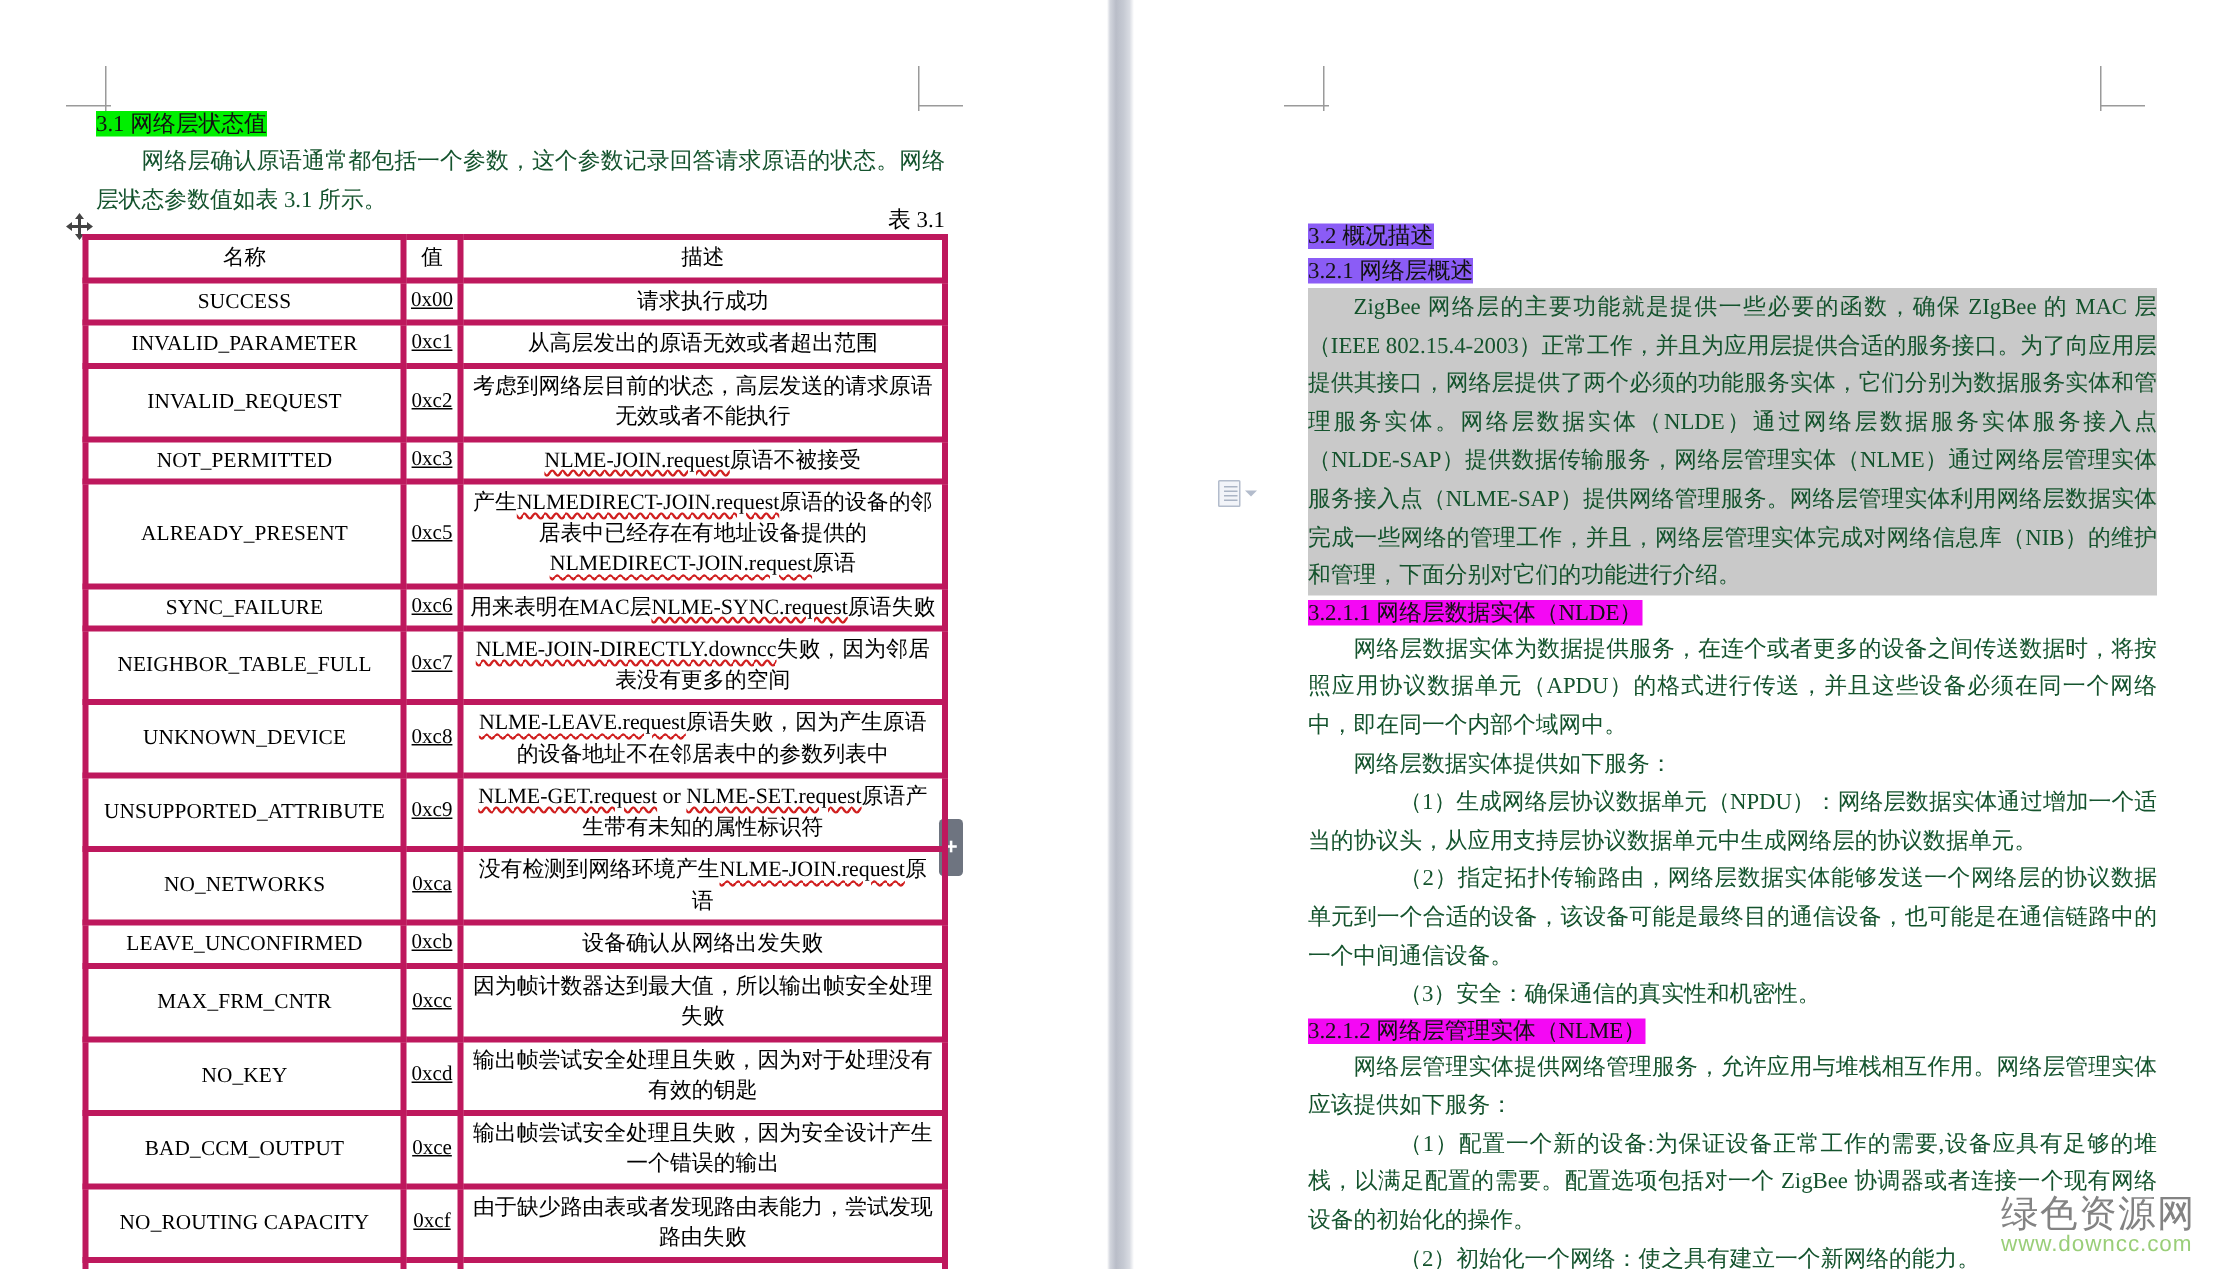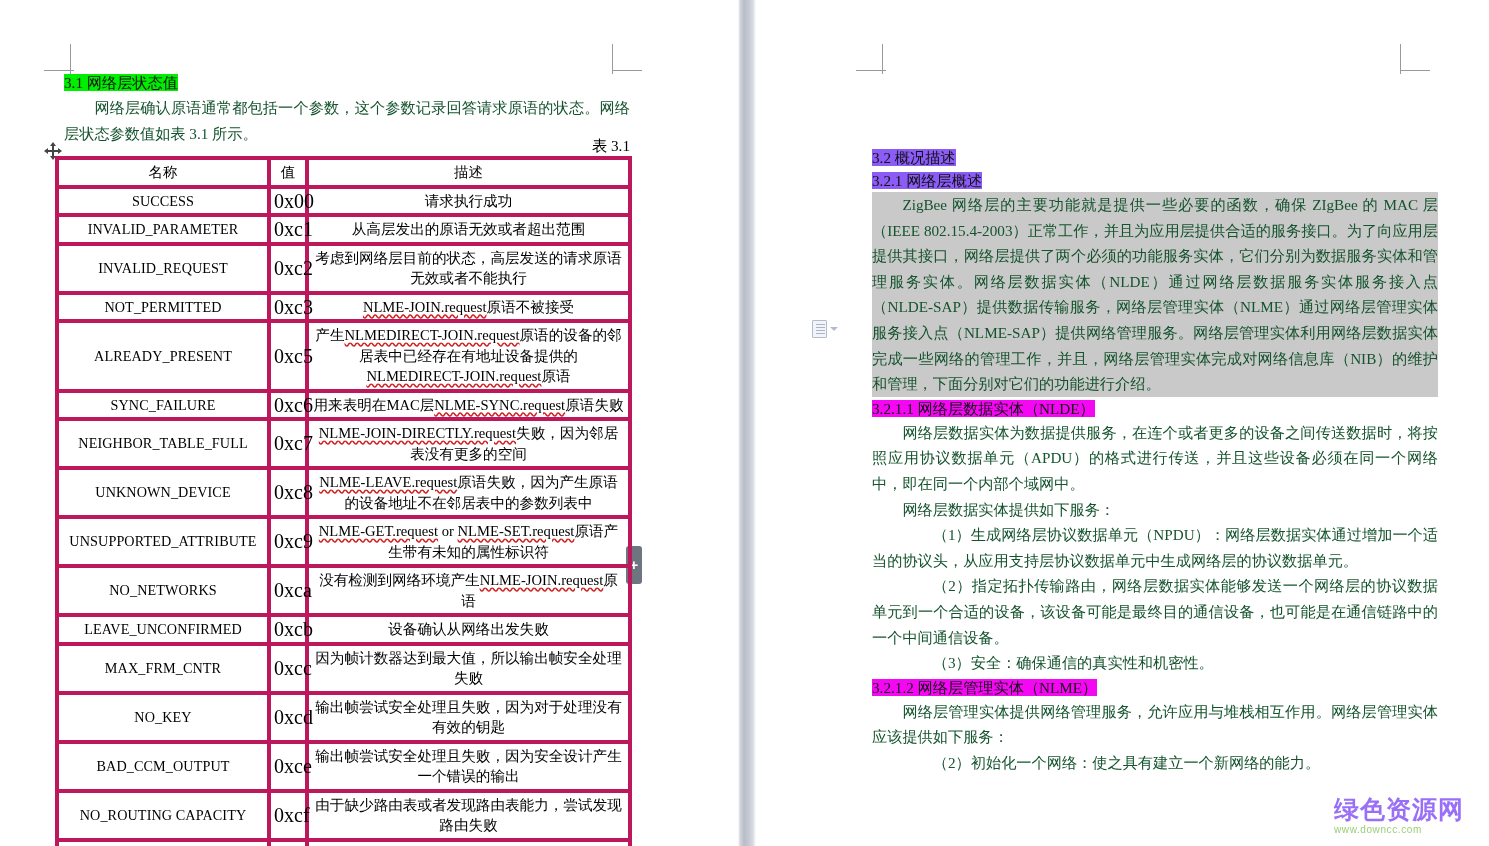--- a/index.html
+++ b/index.html
@@ -88,21 +88,21 @@
     border: 4px solid #be185d;
     padding: 2px 3px;
     font-size: 14.4px;
     line-height: 20.5px;
     text-align: center;
     vertical-align: middle;
     color: #000;
     font-weight: normal;
   }
   #status-table td.name { font-size: 14.2px; letter-spacing: .1px; }
-  #status-table td.val  { font-size: 20px; }
+  #status-table td.val  { font-size: 14px; text-decoration: underline; }
   #status-table td.desc { font-size: 14.6px; margin-left: 44px; }
   .u { text-decoration: underline; text-decoration-color:#d02020;
        text-decoration-style: wavy; text-underline-offset: 2px; }
 
   
   #right-body { position: absolute; left: 872px; top: 146px; width: 566px; }
   .rp-line { margin: 0; }
   .rp-gray { background: #c9c9c9; }
 
   
@@ -125,25 +125,25 @@
     border-right: 4px solid transparent; border-top: 4px solid #9aa6bb;
   }
 
   
   #watermark {
     position: absolute; left: 1334px; top: 796px;
     width: 152px; height: 46px; pointer-events: none;
     font-family: "Liberation Sans", sans-serif;
   }
   #watermark .wm-main {
-    font-size: 25px; font-weight: bold; color: #8b5cf6; opacity: .88;
+    font-size: 25px; font-weight: normal; color: #737373; opacity: .88;
     letter-spacing: 1px; line-height: 27px; white-space: nowrap;
   }
   #watermark .wm-sub {
-    font-size: 10px; color: #8fc96a; opacity: .9; letter-spacing: .6px;
+    font-size: 15px; color: #8fc96a; opacity: .9; letter-spacing: .6px;
     line-height: 13px; white-space: nowrap;
   }
 </style>
 </head>
 <body>
 
 <div id="app">
 
   <div class="page" id="page-left">
 
@@ -212,21 +212,21 @@
             <td class="desc">产生<span class="u">NLMEDIRECT-JOIN.request</span>原语的设备的邻居表中已经存在有地址设备提供的<span class="u">NLMEDIRECT-JOIN.request</span>原语</td>
           </tr>
           <tr>
             <td class="name">SYNC_FAILURE</td>
             <td class="val">0xc6</td>
             <td class="desc">用来表明在MAC层<span class="u">NLME-SYNC.request</span>原语失败</td>
           </tr>
           <tr>
             <td class="name">NEIGHBOR_TABLE_FULL</td>
             <td class="val">0xc7</td>
-            <td class="desc"><span class="u">NLME-JOIN-DIRECTLY.request</span>失败，因为邻居表没有更多的空间</td>
+            <td class="desc"><span class="u">NLME-JOIN-DIRECTLY.downcc</span>失败，因为邻居表没有更多的空间</td>
           </tr>
           <tr>
             <td class="name">UNKNOWN_DEVICE</td>
             <td class="val">0xc8</td>
             <td class="desc"><span class="u">NLME-LEAVE.request</span>原语失败，因为产生原语的设备地址不在邻居表中的参数列表中</td>
           </tr>
           <tr>
             <td class="name">UNSUPPORTED_ATTRIBUTE</td>
             <td class="val">0xc9</td>
             <td class="desc"><span class="u">NLME-GET.request</span> or <span class="u">NLME-SET.request</span>原语产生带有未知的属性标识符</td>
@@ -309,20 +309,21 @@
         <div class="para indent4">（3）安全：确保通信的真实性和机密性。</div>
       </div>
 
     <div class="rp-line">
       <span class="hl-magenta">3.2.1.2 网络层管理实体（NLME）</span>
     </div>
 
     <div class="para indent2">网络层管理实体提供网络管理服务，允许应用与堆栈相互作用。网络层管理实体应该提供如下服务：</div>
 
     <div id="list-3212">
+        <div class="para indent4">（1）配置一个新的设备:为保证设备正常工作的需要,设备应具有足够的堆栈，以满足配置的需要。配置选项包括对一个 ZigBee 协调器或者连接一个现有网络设备的初始化的操作。</div>
         <div class="para indent4">（2）初始化一个网络：使之具有建立一个新网络的能力。</div>
       </div>
   </div>
 
   <div id="paste-options">
     <span class="clip"></span>
     <span class="chev"></span>
   </div>
 
   <div id="watermark">

